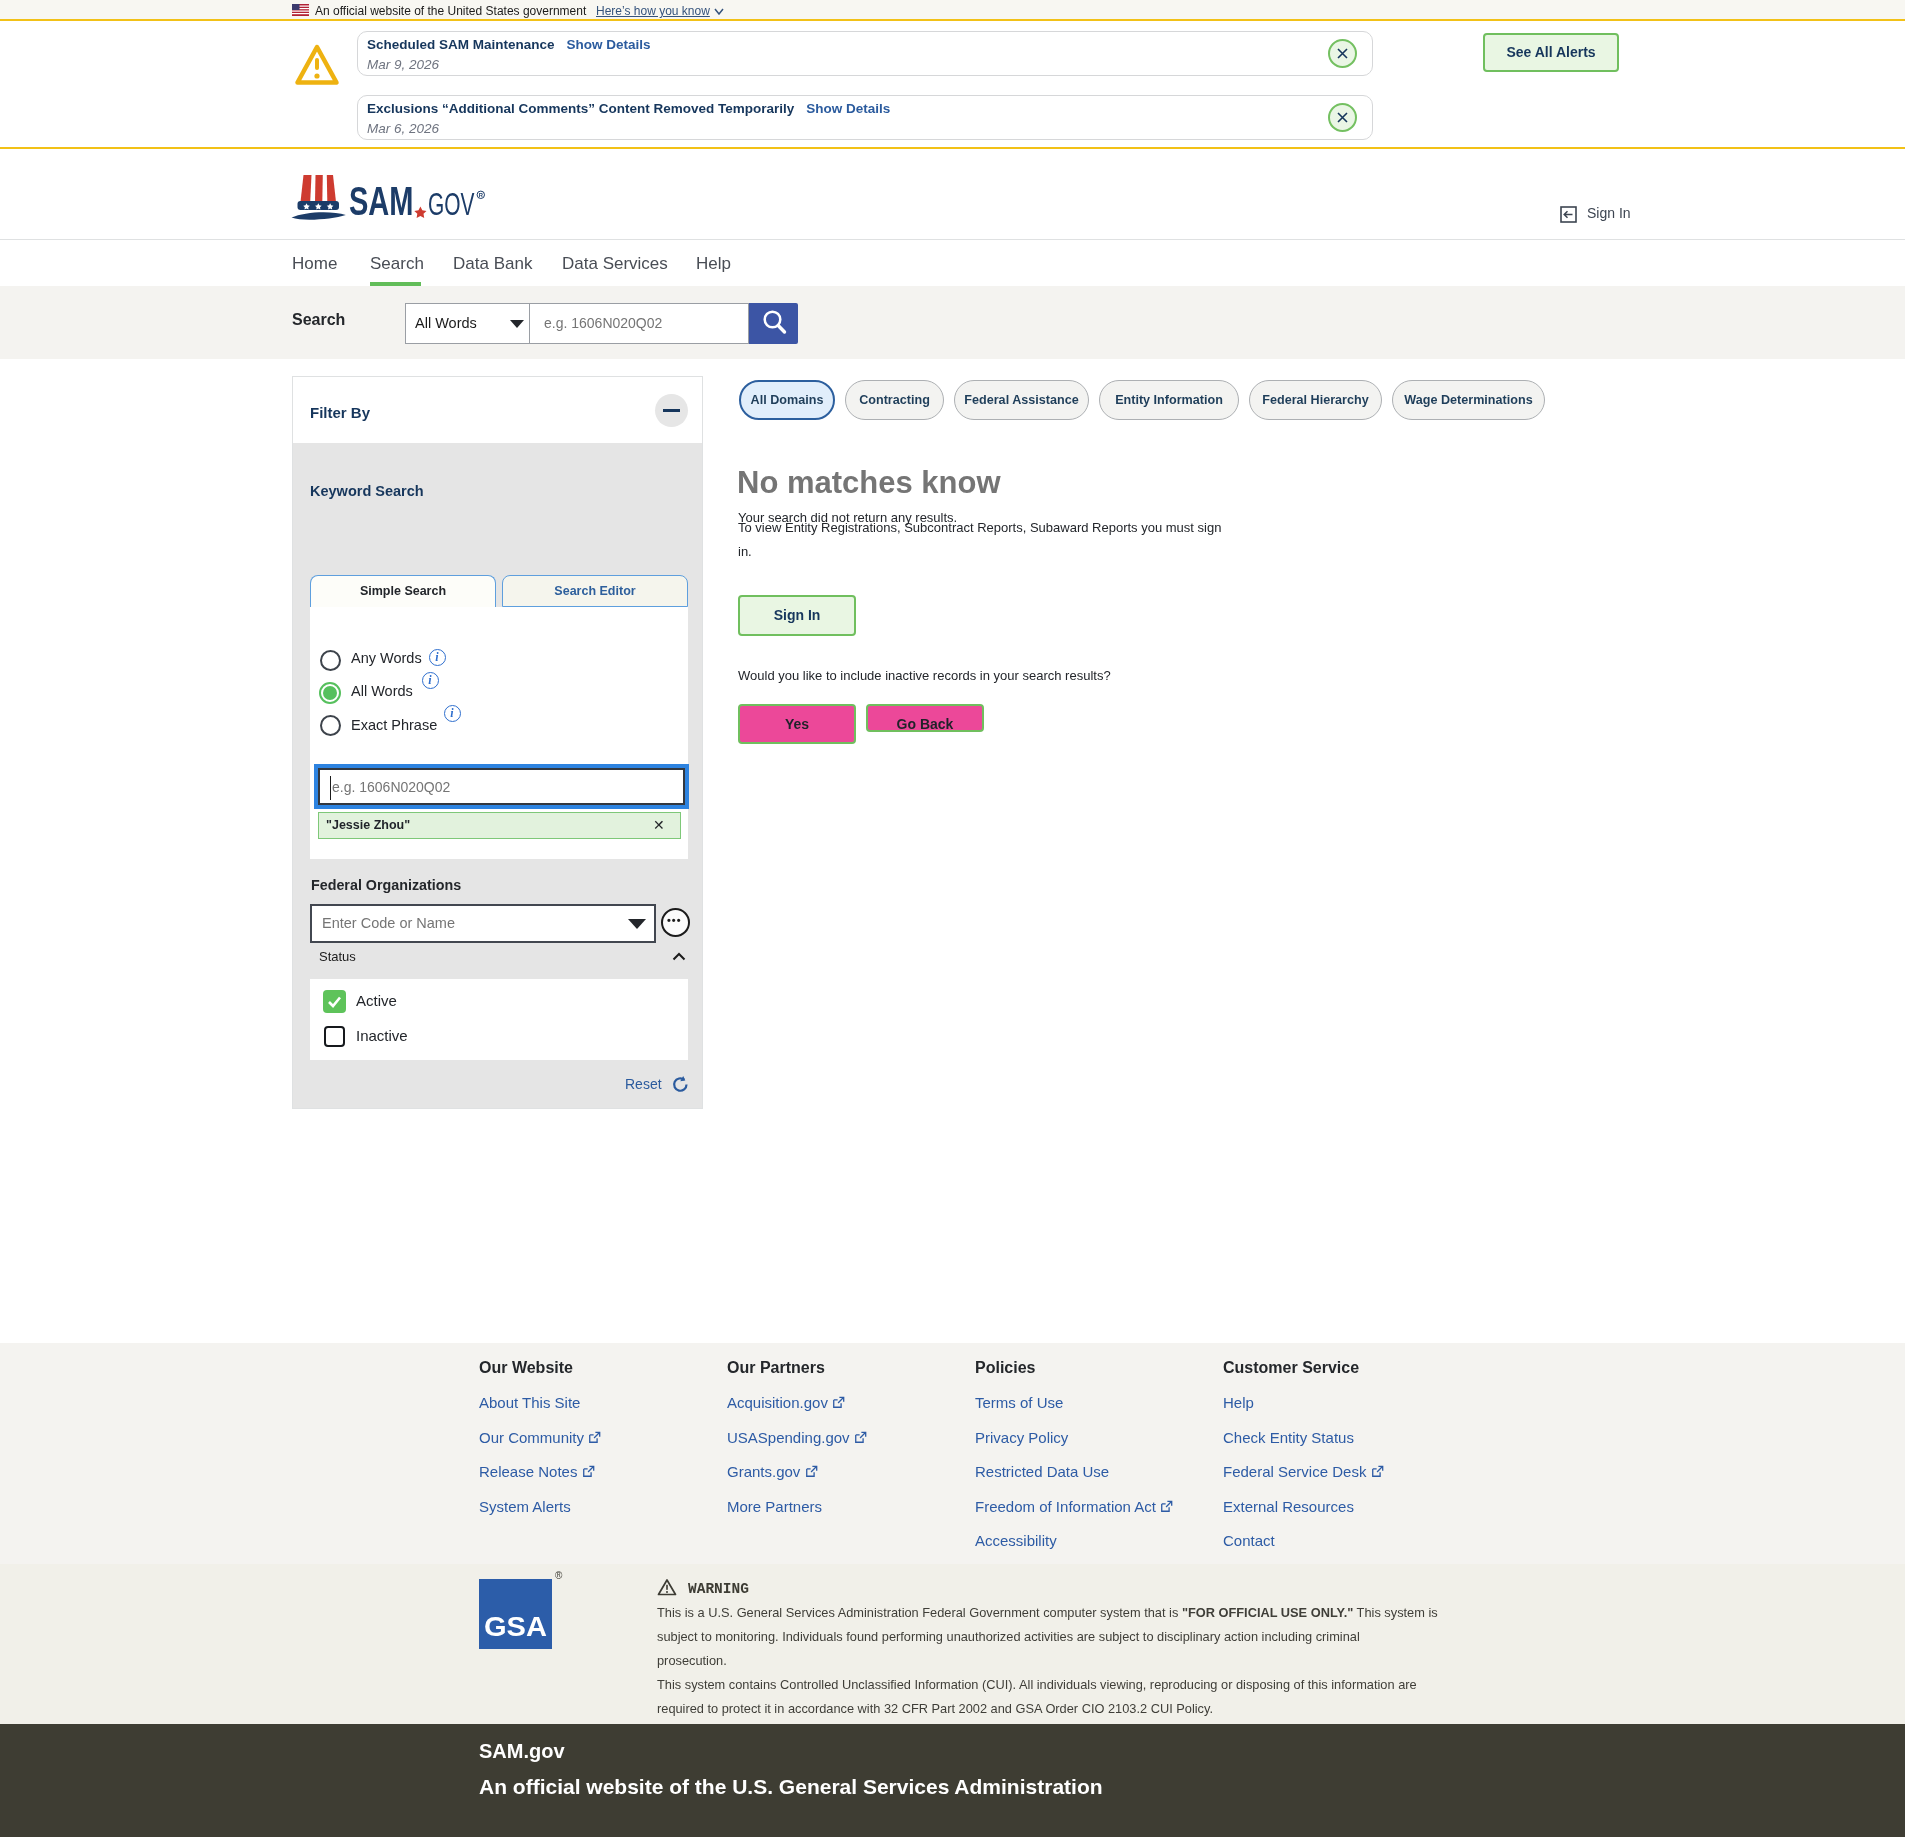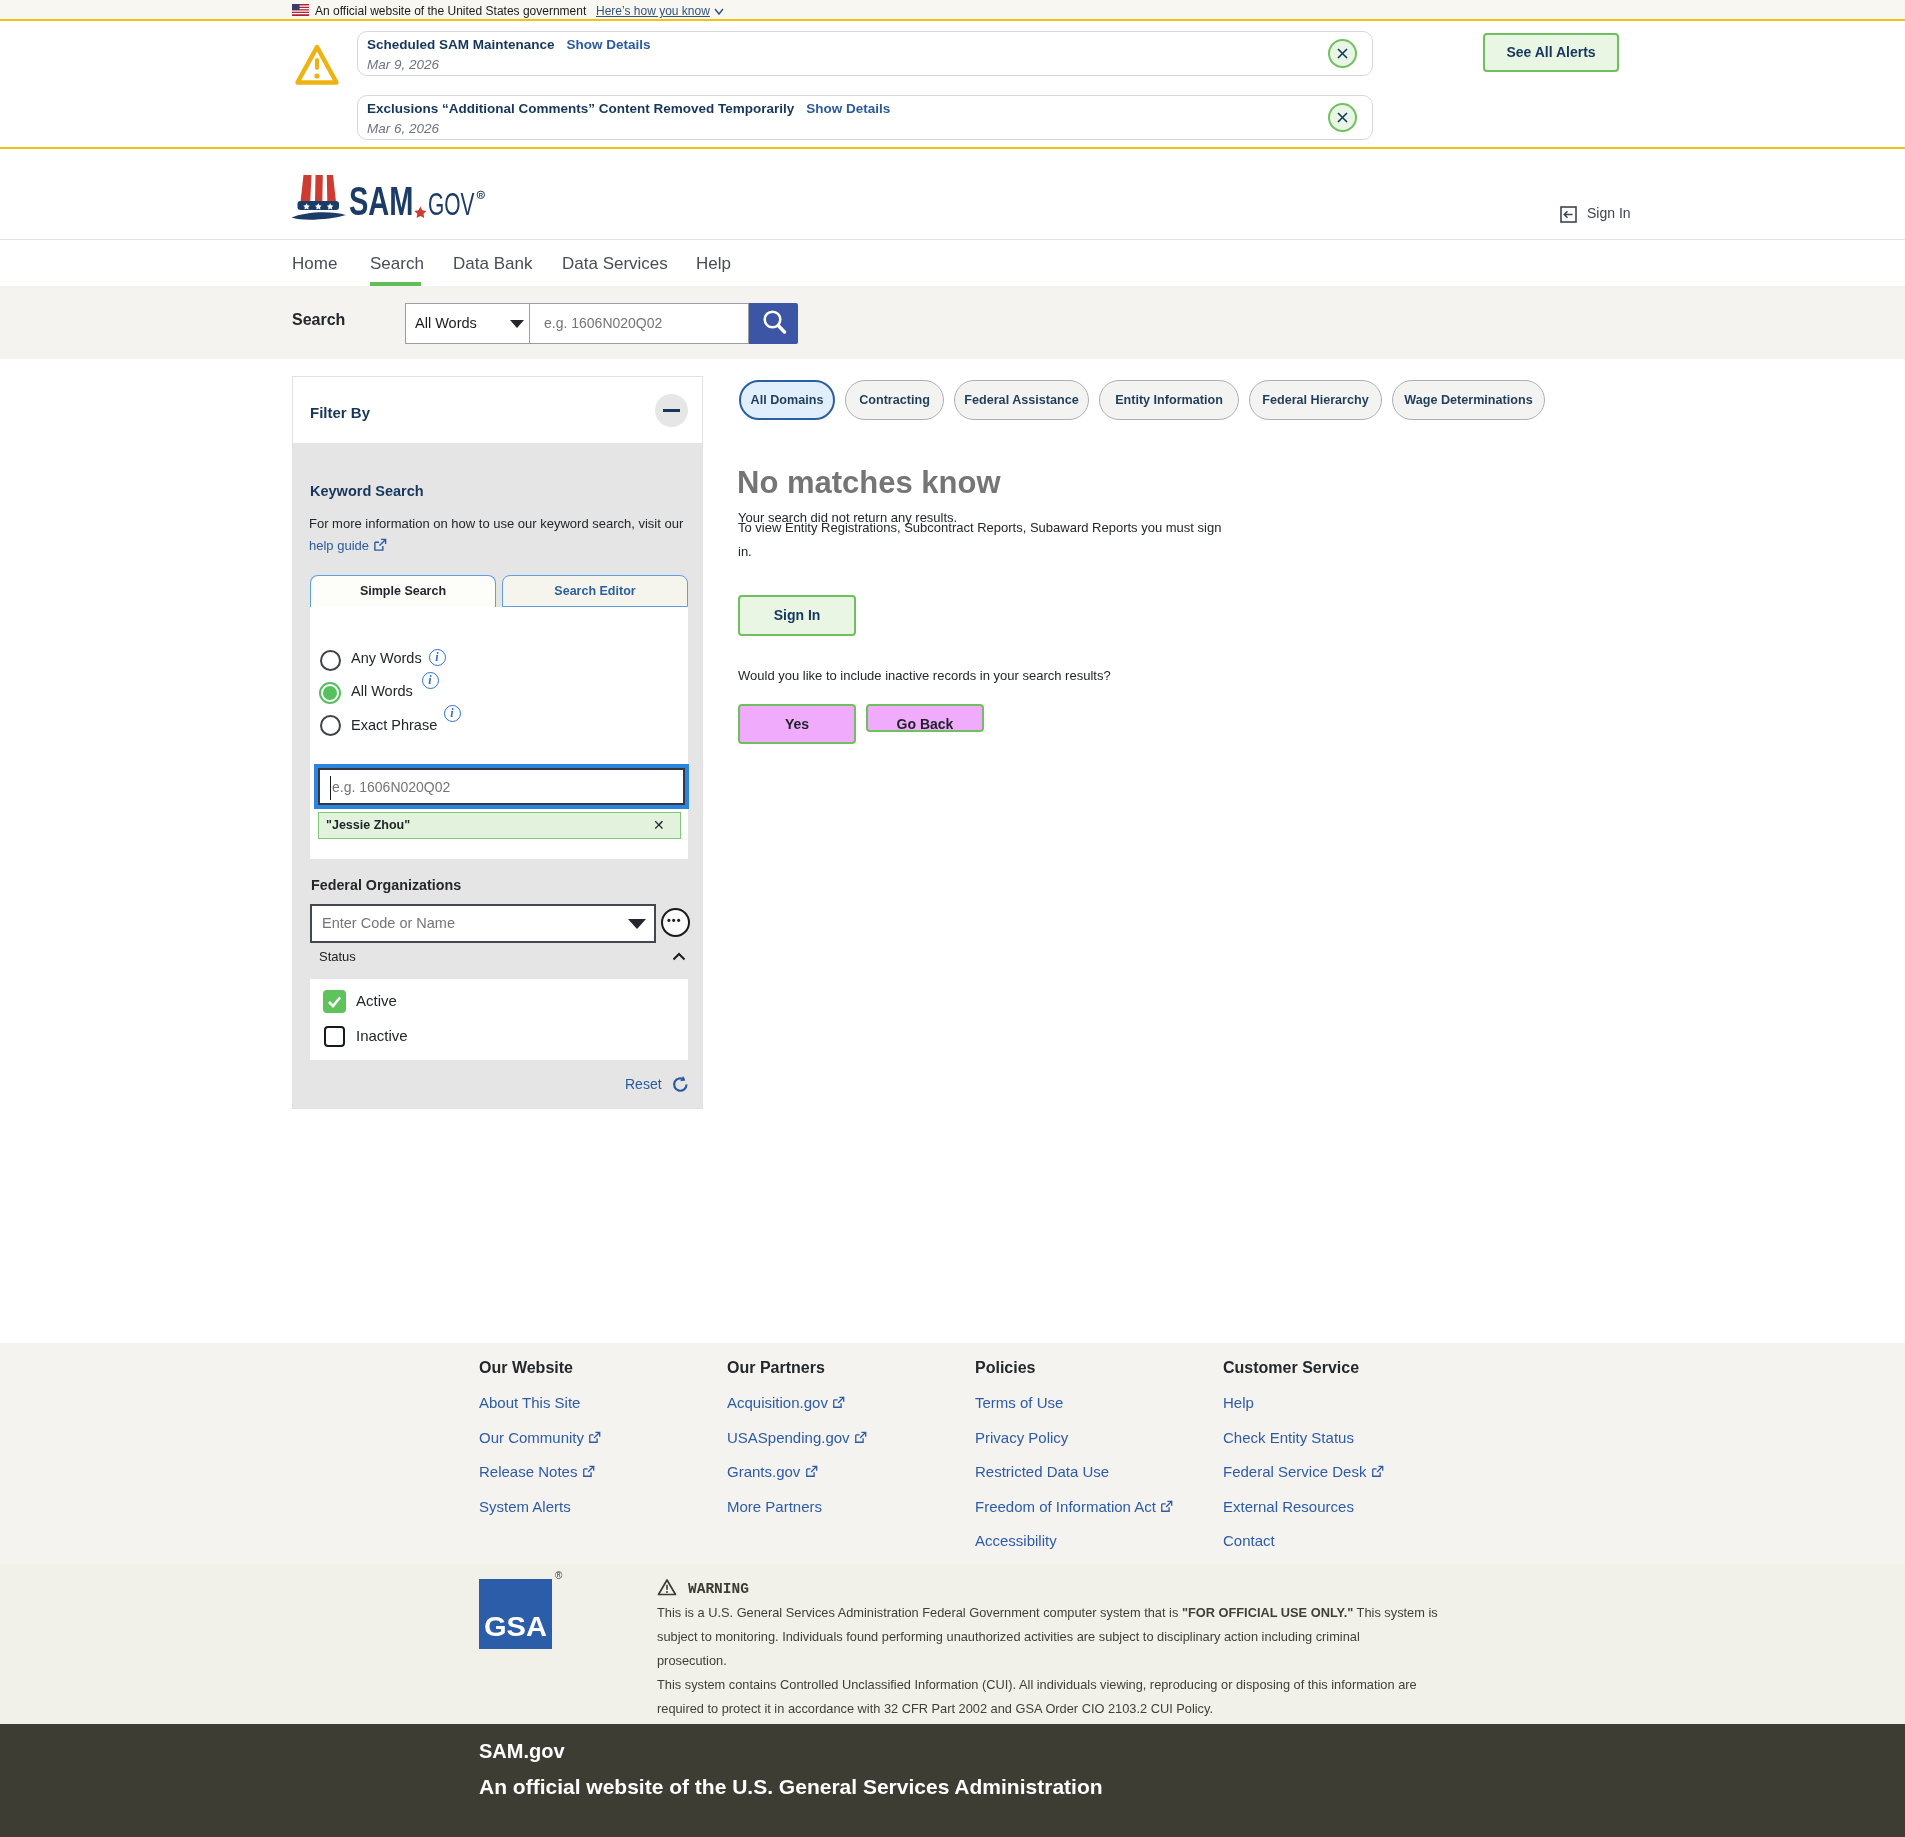--- a/index.html
+++ b/index.html
@@ -74,21 +74,21 @@
 .cb.off { background:#fff; border:2px solid #16191d; width:21px; height:21px; }
 .cblbl { position:absolute; font-size:15px; color:#23262b; }
 .reset { position:absolute; left:332px; top:699px; font-size:14px; color:#2b5b9e; }
 
 
 .pill { position:absolute; top:380px; height:40px; border-radius:20px; font-size:12.6px; font-weight:bold; color:#1f3e5a; text-align:center; line-height:38px; white-space:nowrap; background:#f3f3f1; border:1px solid #adb0b3; }
 .pill.on { background:#e1eefb; border:2px solid #2c5f9e; line-height:36px; }
 .nomatch { position:absolute; left:737px; top:465px; font-size:31px; font-weight:bold; color:#757575; }
 .rt { position:absolute; left:738px; font-size:13px; color:#23262b; }
 .greenbtn { position:absolute; background:#e9f6e3; border:2px solid #70bf5e; border-radius:4px; text-align:center; font-size:14px; font-weight:bold; color:#16365c; }
-.whitebtn { position:absolute; background:#f0abfc; border:2px solid #70bf5e; border-radius:4px; text-align:center; font-size:14px; font-weight:bold; color:#1f2229; }
+.whitebtn { position:absolute; background:#ec4899; border:2px solid #70bf5e; border-radius:4px; text-align:center; font-size:14px; font-weight:bold; color:#1f2229; }
 
 
 .footer { position:absolute; left:0; top:1343px; width:1905px; height:221px; background:#f4f3f0; }
 .fcol { position:absolute; top:16px; width:240px; }
 .fcol h4 { font-size:16px; color:#24272b; height:19px; margin-bottom:16px; }
 .fcol a { display:block; font-size:15px; color:#2d5ba5; height:18px; margin-bottom:16.5px; }
 .gsasec { position:absolute; left:0; top:1564px; width:1905px; height:160px; background:#f1f0e9; }
 .warnh { position:absolute; left:688px; top:17px; font-family:"Liberation Mono", monospace; font-size:14.5px; font-weight:bold; color:#3d3c34; }
 .wp { position:absolute; left:657px; width:800px; font-size:12.8px; color:#3f3e38; line-height:24px; white-space:nowrap; }
 .wp b { font-weight:bold; }
@@ -177,26 +177,20 @@
         <line x1="17.2" y1="16.5" x2="23.5" y2="23" stroke="#fff" stroke-width="3.4" stroke-linecap="round"></line>
       </svg></div>
 </div>
 
 <div class="panel">
   <div class="hdr">
       <div class="t">Filter By</div>
       <div class="minus"></div>
     </div>
   <div class="kws">Keyword Search</div>
-  <div class="kwp">For more information on how to use our keyword search, visit our<br><a href="#">help guide</a>
-    <svg width="14" height="14" viewBox="0 0 15 15" style="vertical-align:-2px">
-        <path d="M2 4.5 h4.5 M2 4.5 v8.5 h8.5 v-4.5" stroke="#2b5b9e" stroke-width="1.5" fill="none"></path>
-        <path d="M8.5 1.5 h5 v5 M13.2 1.8 L7 8" stroke="#2b5b9e" stroke-width="1.5" fill="none"></path>
-      </svg>
-  </div>
   <div class="tab1">Simple Search</div>
   <div class="tab2">Search Editor</div>
   <div class="tabbody"></div>
   <div class="radio" style="left:26.5px;top:272.5px"></div>
   <div class="rlbl" style="left:58px;top:273px">Any Words</div>
   <div class="info" style="left:135.5px;top:272px">i</div>
   <div class="radio sel2" style="left:26px;top:304.5px"></div>
   <div class="rlbl" style="left:58px;top:306px">All Words</div>
   <div class="info" style="left:128.5px;top:295px">i</div>
   <div class="radio" style="left:26.5px;top:338px"></div>

